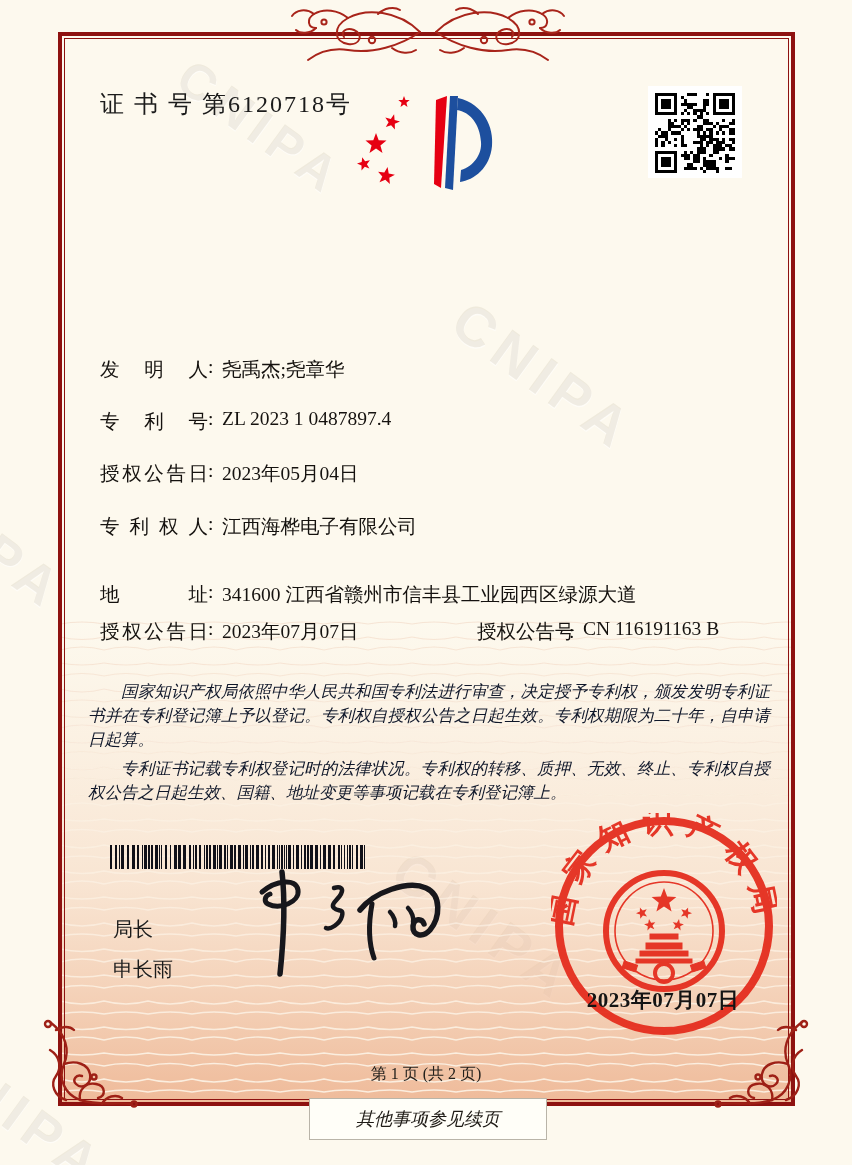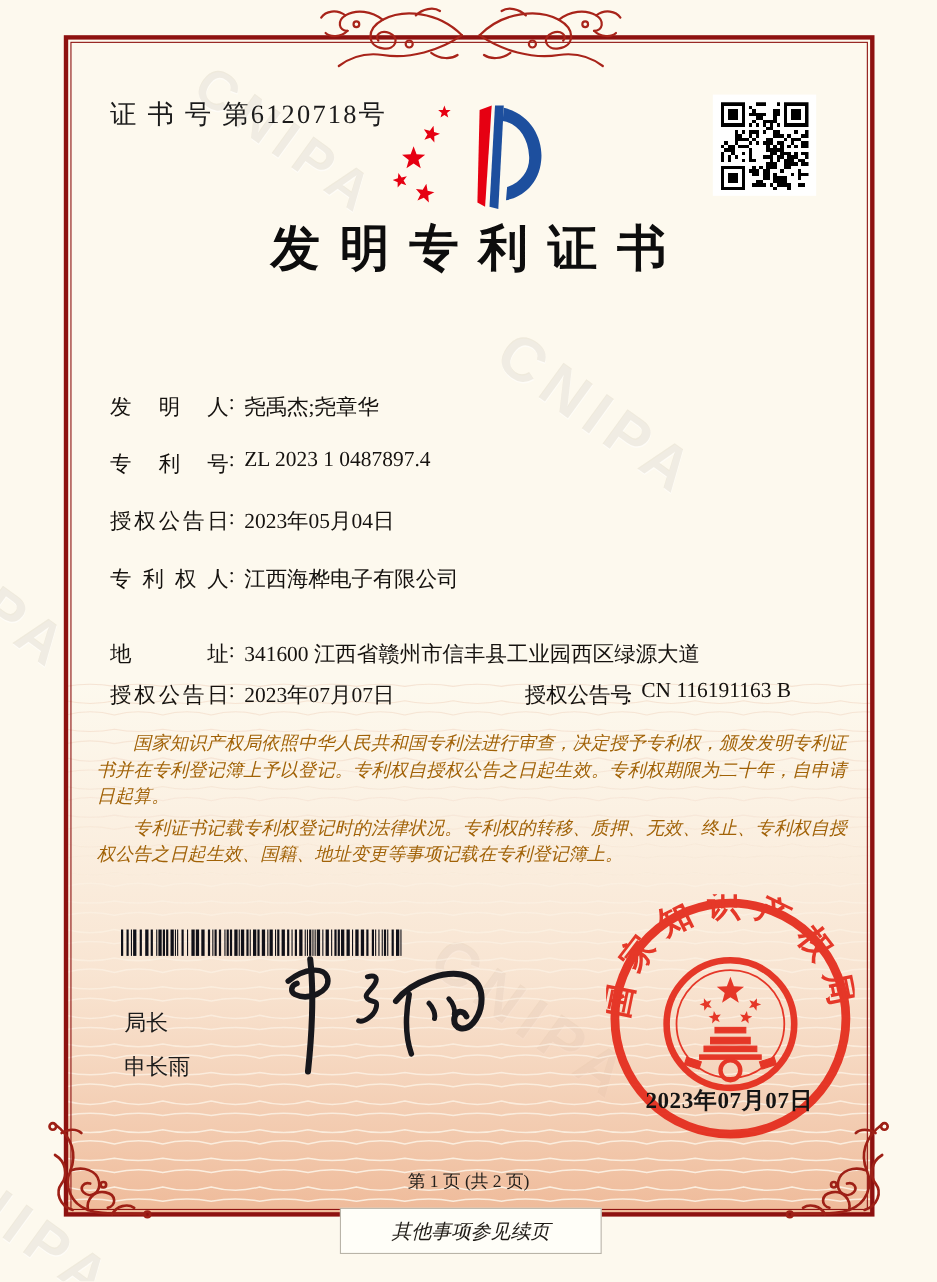--- a/index.html
+++ b/index.html
@@ -27,22 +27,22 @@
          font-size:45px;font-weight:bold;letter-spacing:18px;text-indent:18px;color:#0d0d0d;}
   
   .field-row{position:absolute;left:100px;height:26px;font-size:19.5px;white-space:nowrap;}
   .lbl{display:inline-block;width:108px;text-align:justify;text-align-last:justify;
        vertical-align:top;letter-spacing:0;}
   .colon{display:inline-block;width:14px;}
   .val{display:inline-block;vertical-align:top;}
   .field2{position:absolute;left:377px;top:0;}
   .lbl2{display:inline-block;width:92px;text-align:justify;text-align-last:justify;}
   
-  .paras{position:absolute;left:88px;top:664px;width:682px;font-style:italic;
-         font-size:16.5px;line-height:24px;color:#a16207;text-align:justify;}
+  .paras{position:absolute;left:88px;top:680px;width:682px;font-style:italic;
+         font-size:16.5px;line-height:24px;color:#0f172a;text-align:justify;}
   .paras p{margin:0 0 5px 0;text-indent:2em;}
   
   .barcode{position:absolute;left:110px;top:845px;width:262px;height:24px;
            display:flex;align-items:stretch;}
   .barcode span{display:block;background:#101018;}
   
   .sig-title{position:absolute;left:113px;top:916px;font-size:20px;
              font-family:"Liberation Sans","DejaVu Sans",sans-serif;color:#1c1c1c;}
   .sig-name{position:absolute;left:113px;top:956px;font-size:20px;
             font-family:"Liberation Sans","DejaVu Sans",sans-serif;color:#1c1c1c;}
@@ -380,21 +380,20 @@
           <rect x="18" y="0" width="7" height="7"></rect>
           <rect x="19" y="1" width="5" height="5" fill="#fff"></rect>
           <rect x="20" y="2" width="3" height="3" fill="#000"></rect>
           <rect x="0" y="18" width="7" height="7"></rect>
           <rect x="1" y="19" width="5" height="5" fill="#fff"></rect>
           <rect x="2" y="20" width="3" height="3" fill="#000"></rect>
         </g>
       </svg>
   </div>
 
-  <div class="title">发明专利证书</div>
 
   <div class="field-row" style="top:356px;">
     <span class="lbl">发明人</span><span class="colon">:</span><span class="val">尧禹杰;尧章华</span>
   </div>
   <div class="field-row" style="top:408px;">
     <span class="lbl">专利号</span><span class="colon">:</span><span class="val">ZL 2023 1 0487897.4</span>
   </div>
   <div class="field-row" style="top:460px;">
     <span class="lbl">授权公告日</span><span class="colon">:</span><span class="val">2023年05月04日</span>
   </div>

